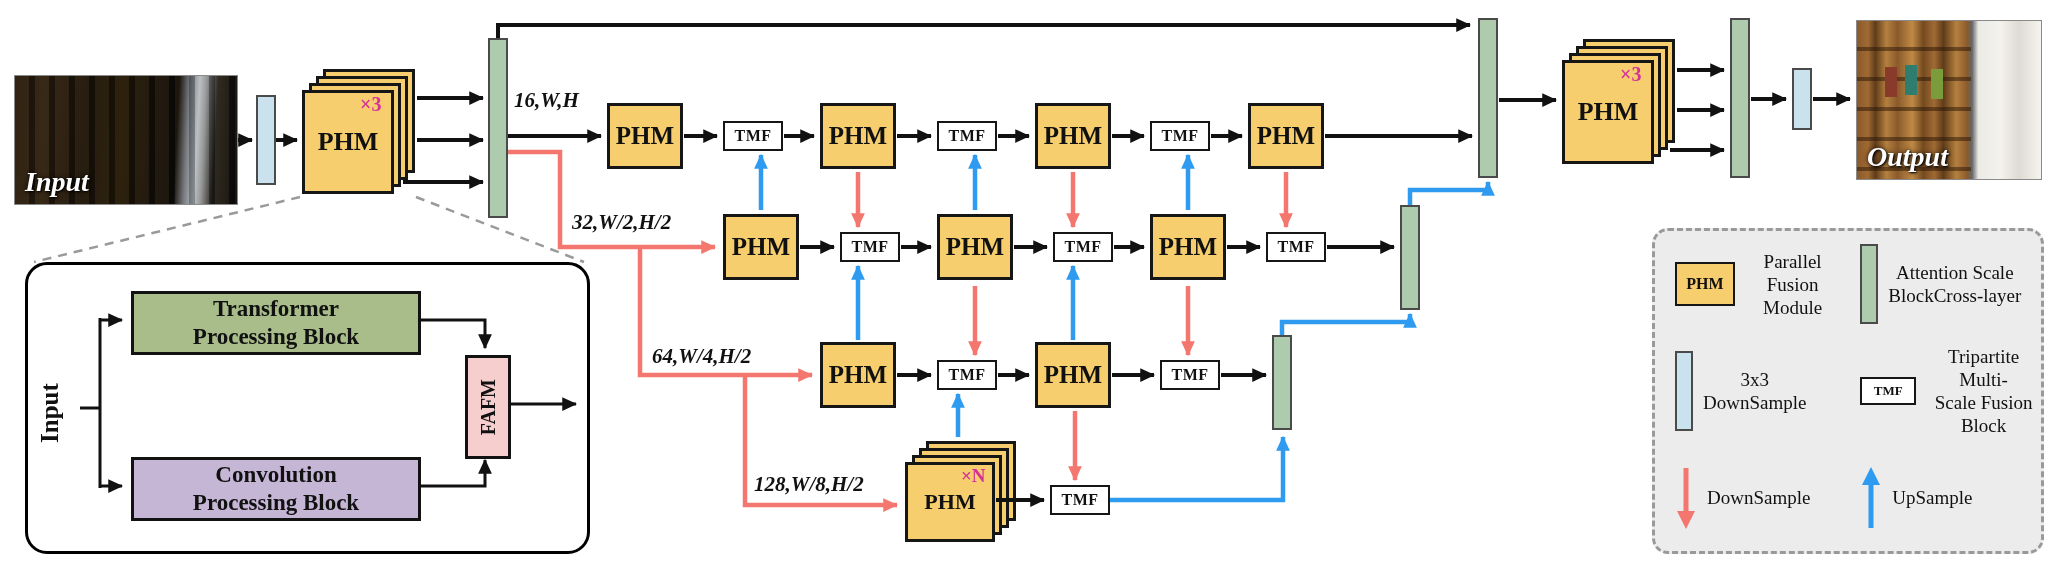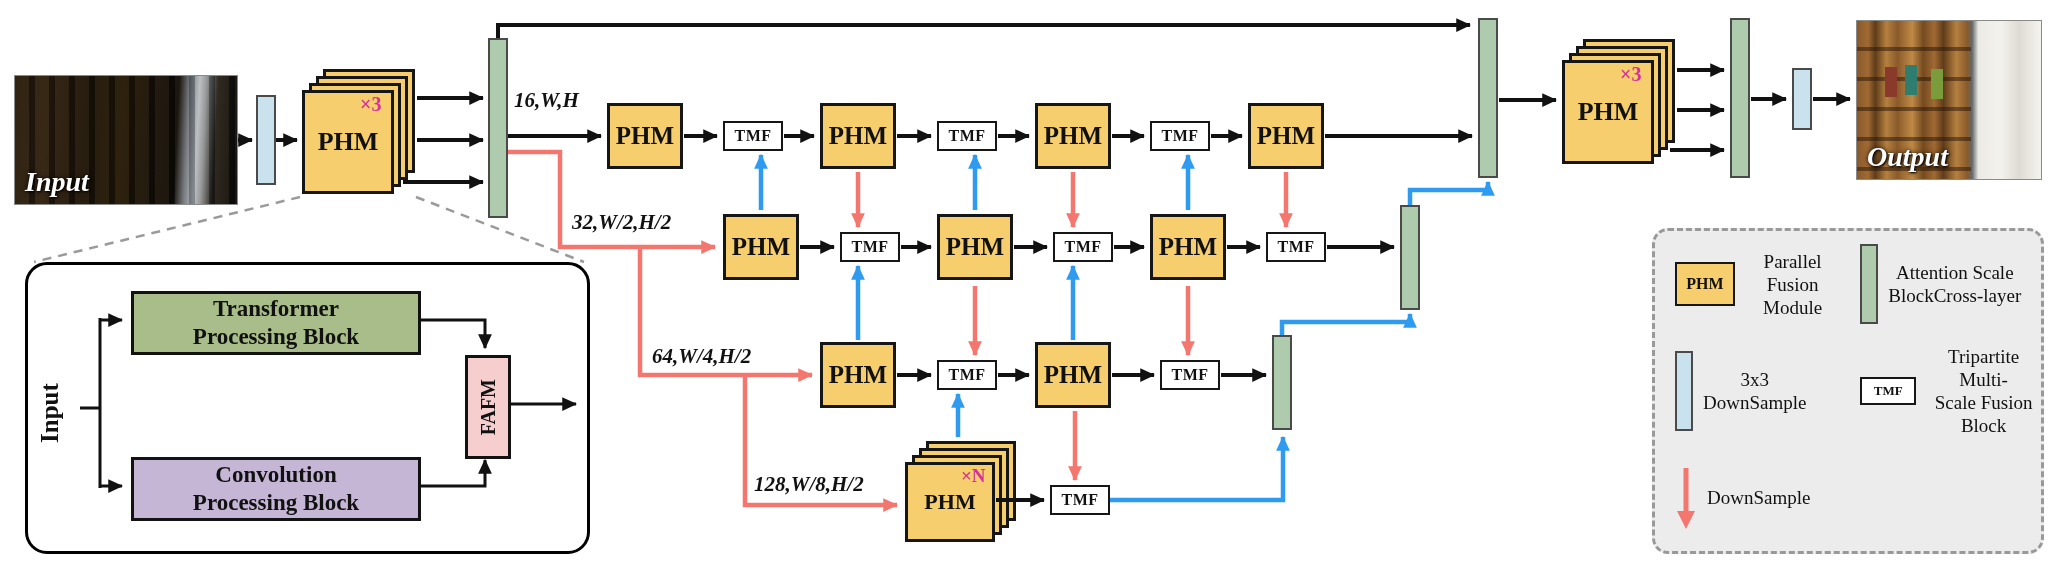--- a/index.html
+++ b/index.html
@@ -227,20 +227,27 @@
       <div class="lg-text">Tripartite Multi-
 Scale Fusion
 Block</div>
     </div>
     <div class="lg-cell">
       <svg class="lg-arrow" width="22" height="70" viewBox="0 0 22 70">
         <line x1="11" y1="5" x2="11" y2="50" style="stroke:var(--down-arrow,#F4776F);"></line>
         <polygon points="2,48 20,48 11,66" style="fill:var(--down-arrow,#F4776F);"></polygon>
       </svg>
       <div class="lg-text">DownSample</div>
+    </div>
+    <div class="lg-cell">
+      <svg class="lg-arrow" width="22" height="70" viewBox="0 0 22 70">
+        <line x1="11" y1="65" x2="11" y2="20" style="stroke:var(--up-arrow,#2E9BF0);"></line>
+        <polygon points="2,22 20,22 11,4" style="fill:var(--up-arrow,#2E9BF0);"></polygon>
+      </svg>
+      <div class="lg-text">UpSample</div>
     </div>
   </div>
 
   <svg id="wires" width="2048" height="563" viewBox="0 0 2048 563">
     <defs>
       <marker id="mk" markerUnits="userSpaceOnUse" markerWidth="15" markerHeight="15" viewBox="0 0 12 12" refX="11" refY="6" orient="auto">
           <polygon points="0,0.5 12,6 0,11.5"></polygon>
         </marker>
       <marker id="mr" markerUnits="userSpaceOnUse" markerWidth="15" markerHeight="15" viewBox="0 0 12 12" refX="11" refY="6" orient="auto">
           <polygon points="0,0.5 12,6 0,11.5"></polygon>

